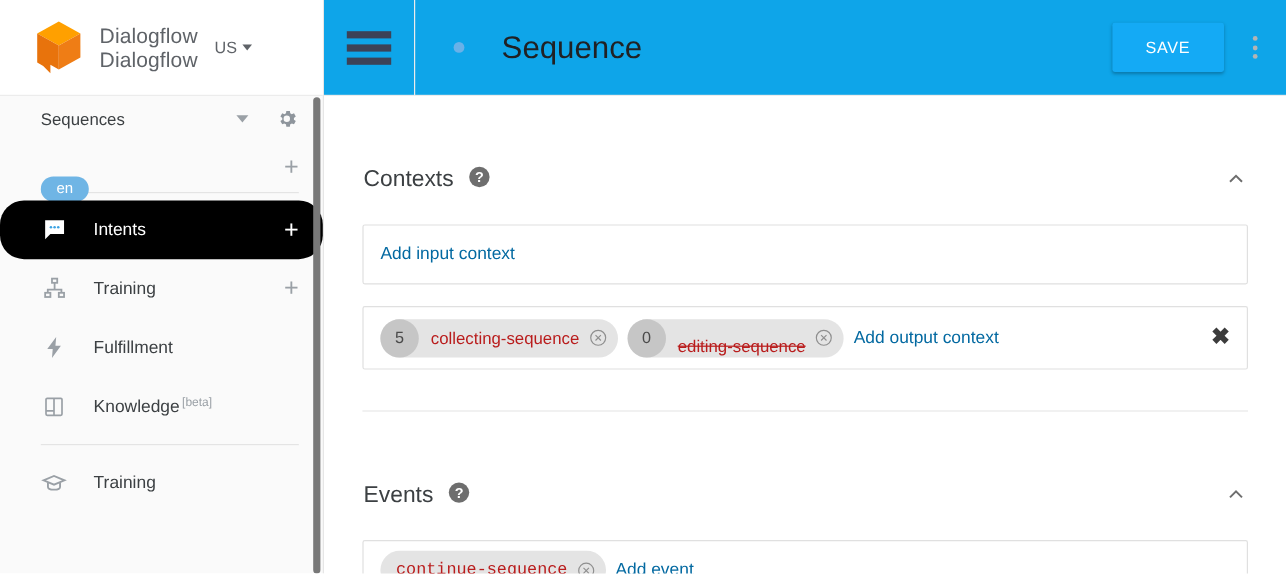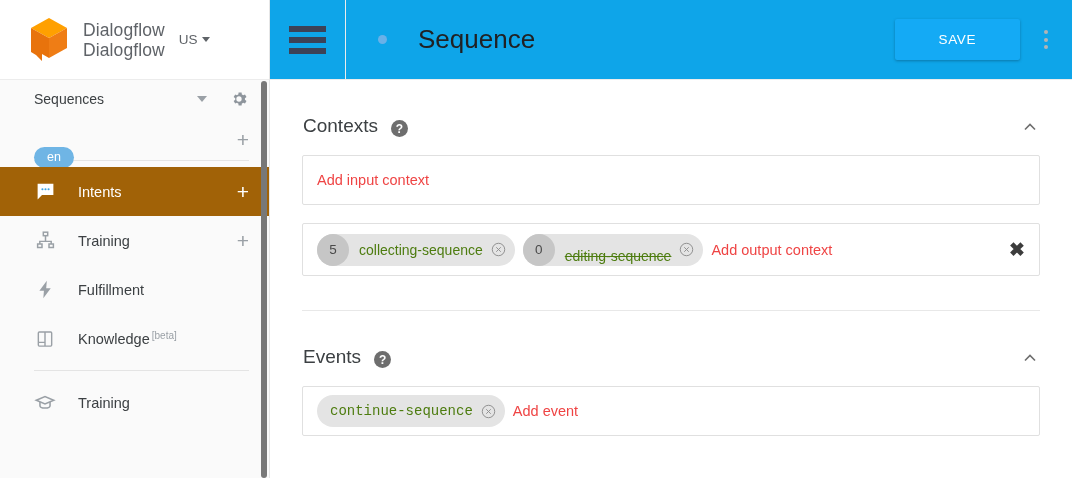--- a/index.html
+++ b/index.html
@@ -77,21 +77,21 @@
 
   .nav { margin-top: 6px; }
   .nav-item {
     height: 49px; display: flex; align-items: center;
     padding: 0 20px 0 34px; gap: 22px;
     font-size: 14.5px; color: #3c4043;
     cursor: pointer; position: relative;
   }
   .nav-item .ico { width: 22px; height: 22px; flex: 0 0 22px;
     display: flex; align-items: center; justify-content: center; }
-  .nav-item.active { background: #a16207; color: #ffffff; }
+  .nav-item.active { background: #000000; color: #ffffff; border-radius: 20px; }
   .nav-label { flex: 1; display: flex; align-items: baseline; gap: 2px; }
   .beta { font-size: 10px; color: #9aa0a6; vertical-align: super;
           position: relative; top: -5px; }
   .plus-nav { font-size: 21px; line-height: 21px; font-weight: 300; color: #9aa0a6; }
   .nav-item.active .plus-nav { color: #ffffff; font-weight: 400; }
   .nav-divider { margin: 7px 20px 7px 34px; height: 1px; background: #e4e4e4; }
 
   .side-scrollbar {
     position: absolute; top: 81px; right: 2px;
     width: 6px; height: 397px;
@@ -114,69 +114,69 @@
     width: 9px; height: 9px; border-radius: 50%;
     background: #69b1e8; margin-left: 32px; flex: 0 0 9px;
   }
   .page-title {
     margin-left: 31px; font-size: 26px; color: #202124; font-weight: 400;
   }
   .save-btn {
     margin-left: auto; background: #14aaf5; color: #fff;
     border: none; border-radius: 2px;
     font-size: 13.5px; letter-spacing: .6px;
-    padding: 13px 44px; cursor: pointer;
+    padding: 13px 28px; cursor: pointer;
     box-shadow: 0 1px 3px rgba(0,0,0,.28);
     font-family: "Liberation Sans", sans-serif;
   }
   .kebab {
     width: 52px; height: 80px; display: flex; flex-direction: column;
     align-items: center; justify-content: center; gap: 3.5px; cursor: pointer;
   }
   .kebab i { width: 4px; height: 4px; border-radius: 50%; background: #b4b4b4; display: block; }
 
   .content { padding: 0 32px 0 32px; }
   .section { padding-top: 27px; }
   .section-head {
-    display: flex; align-items: flex-end;
-    padding: 0 0 0 1px; height: 30px;
+    display: flex; align-items: flex-start;
+    padding: 0 0 0 1px; height: 30px; margin-top: 32px;
   }
   .section-title { font-size: 19px; color: #3c4043; }
   .help {
     width: 17px; height: 17px; border-radius: 50%;
     background: #6e6e6e; color: #fff;
     font-size: 12px; font-weight: bold;
     display: flex; align-items: center; justify-content: center;
     margin-left: 13px; cursor: pointer;
   }
   .chev-up { margin-left: auto; width: 20px; height: 20px; cursor: pointer; }
 
   .field {
     margin-top: 18px; border: 1px solid #e0e0e0;
     border-radius: 2px; min-height: 50px;
     display: flex; align-items: center;
     padding: 0 14px; gap: 0;
   }
-  .ph { color: #ef4444; font-size: 14.5px; }
+  .ph { color: #0369a1; font-size: 14.5px; }
   .field-out { min-height: 53px; }
 
   .chip {
     display: inline-flex; align-items: center;
     background: #e4e4e4; border-radius: 16px;
     height: 32px; margin-right: 8px;
     padding-right: 9px;
   }
   .chip-num {
     width: 32px; height: 32px; border-radius: 50%;
     background: #c6c6c6; color: #4a4a4a;
     font-size: 13.5px;
     display: flex; align-items: center; justify-content: center;
     flex: 0 0 32px;
   }
-  .chip-label { font-size: 14px; color: #4d7c0f; padding: 0 8px 0 10px; }
+  .chip-label { font-size: 14px; color: #b91c1c; padding: 0 8px 0 10px; }
   .chip-label.struck { text-decoration: line-through; margin-top: 12px; }
   .chip-x { width: 15px; height: 15px; flex: 0 0 15px; cursor: pointer; }
   .chip-plain { padding-left: 13px; font-family: Liberation Mono, monospace; }
   .chip-plain .chip-label { padding-left: 0; }
   .clear-all {
     margin-left: auto; color: #3c3c3c; font-size: 19px;
     font-weight: bold; cursor: pointer; line-height: 19px;
     padding-left: 10px;
   }
   .sec-divider { height: 1px; background: #e8e8e8; margin-top: 34px; }

